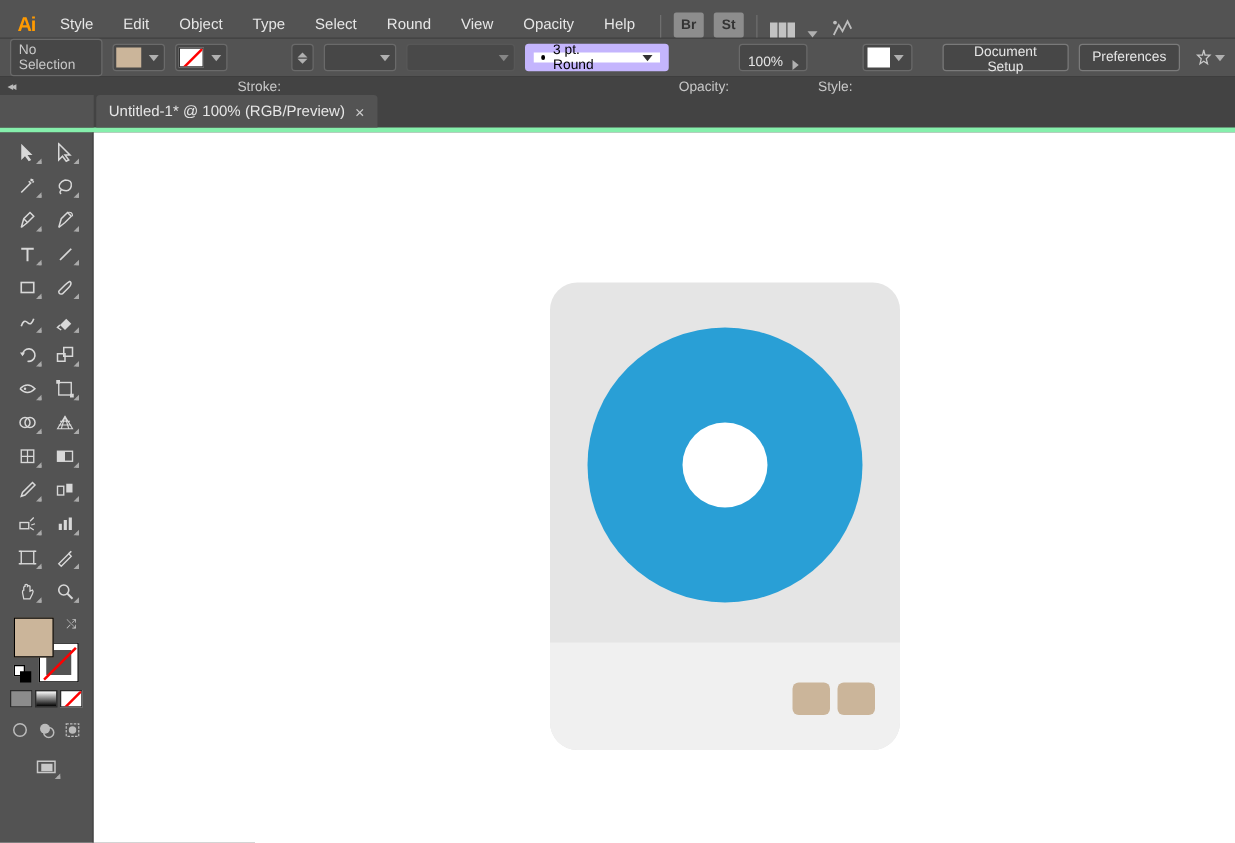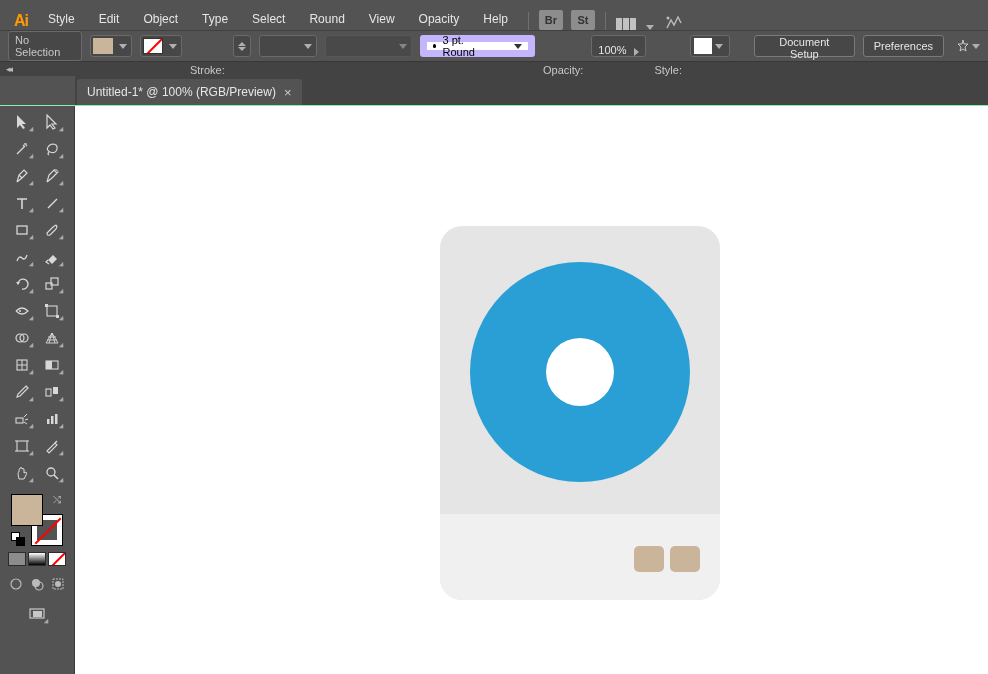--- a/index.html
+++ b/index.html
@@ -40,21 +40,21 @@
 .style-drop{display:flex;align-items:center;border:1px solid #6a6a6a;border-radius:3px;background:#474747;height:22px;padding:0 3px;}
 .style-drop .sw{width:18px;height:16px;background:#fff;}
 .btn-out{border:1px solid #7a7a7a;border-radius:3px;background:#474747;color:#e6e6e6;height:22px;padding:0 10px;font-size:11px;cursor:pointer;}
 .prefs-star{display:flex;align-items:center;gap:2px;color:#c8c8c8;cursor:pointer;margin-left:4px;}
 
 
 .collapse-handle{height:14px;background:#434343;display:flex;align-items:center;padding-left:6px;}
 .collapse-handle .dots{color:#bbb;font-size:9px;letter-spacing:-2px;}
 
 
-.tabbar{height:30px;background:#434343;border-bottom:1px solid #86efac;display:flex;align-items:flex-end;}
+.tabbar{height:30px;background:#434343;border-bottom:4px solid #86efac;display:flex;align-items:flex-end;}
 .tabbar-spacer{width:75px;background:#535353;height:100%;}
 .doc-tab{height:26px;background:#535353;display:flex;align-items:center;padding:0 10px;gap:8px;color:#e6e6e6;font-size:12px;border-top-left-radius:3px;border-top-right-radius:3px;margin-left:2px;}
 .tab-close{color:#ccc;font-size:13px;cursor:pointer;}
 
 
 .workarea{position:absolute;top:106px;left:0;right:0;bottom:0;display:flex;}
 .toolbar{width:75px;background:#535353;border-right:1px solid #3c3c3c;display:flex;flex-direction:column;align-items:center;padding-top:4px;}
 .tool-row{display:flex;gap:2px;margin-bottom:3px;}
 .tool{width:28px;height:24px;display:flex;align-items:center;justify-content:center;color:#d8d8d8;cursor:pointer;border-radius:2px;position:relative;}
 .tool.sm-tri::after{content:"";position:absolute;right:1px;bottom:1px;width:0;height:0;border-left:4px solid transparent;border-top:4px solid transparent;border-right:4px solid #aaa;border-bottom:4px solid #aaa;transform:scale(0.55);}

